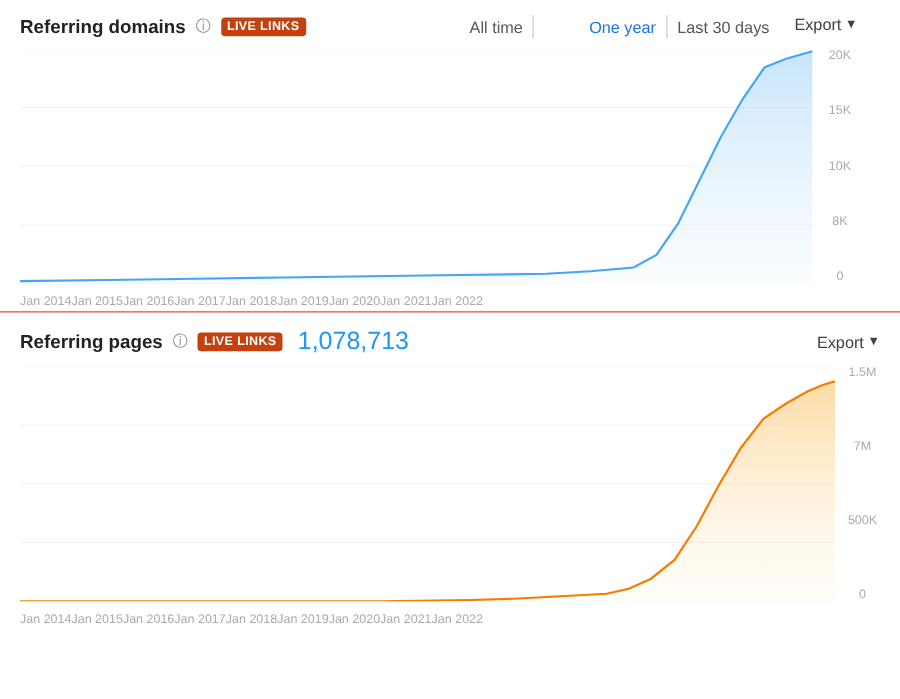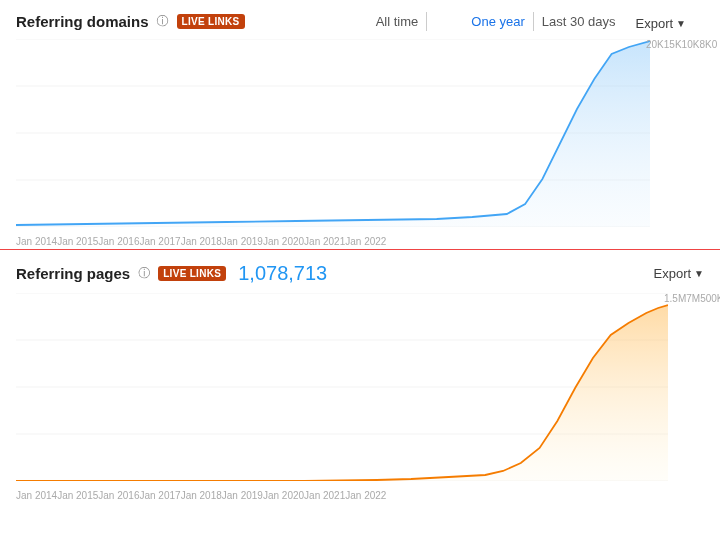--- a/index.html
+++ b/index.html
@@ -87,24 +87,25 @@
       width: 100%;
       height: 210px;
     }
     .chart-container-2 {
       position: relative;
       width: 100%;
       height: 210px;
     }
     .y-axis {
       position: absolute;
-      right: 12px;
+      right: 0;
       top: 0;
       bottom: 22px;
       display: flex;
+      flex-direction: column;
       justify-content: space-between;
       font-size: 10px;
       color: #aaa;
       text-align: center;
       width: 28px;
     }
     .x-axis {
       position: absolute;
       bottom: 0;
       left: 0;
@@ -129,21 +130,21 @@
 </head>
 <body>
 
 <div class="section">
   <div class="section-header">
     <div class="section-title-group">
       <span class="section-title">Referring domains</span>
       <span class="info-icon">ⓘ</span>
       <span class="badge">LIVE LINKS</span>
     </div>
-    <div style="display:flex;align-items:flex-end;gap:12px;">
+    <div style="display:flex;align-items:flex-start;gap:12px;">
       <div class="nav-filters">
         <span class="nav-filter">All time</span>
         <span class="nav-filter active">One year</span>
         <span class="nav-filter">Last 30 days</span>
       </div>
       <div class="export-btn">
         <span>Export</span>
         <span class="arrow">▼</span>
       </div>
     </div>

